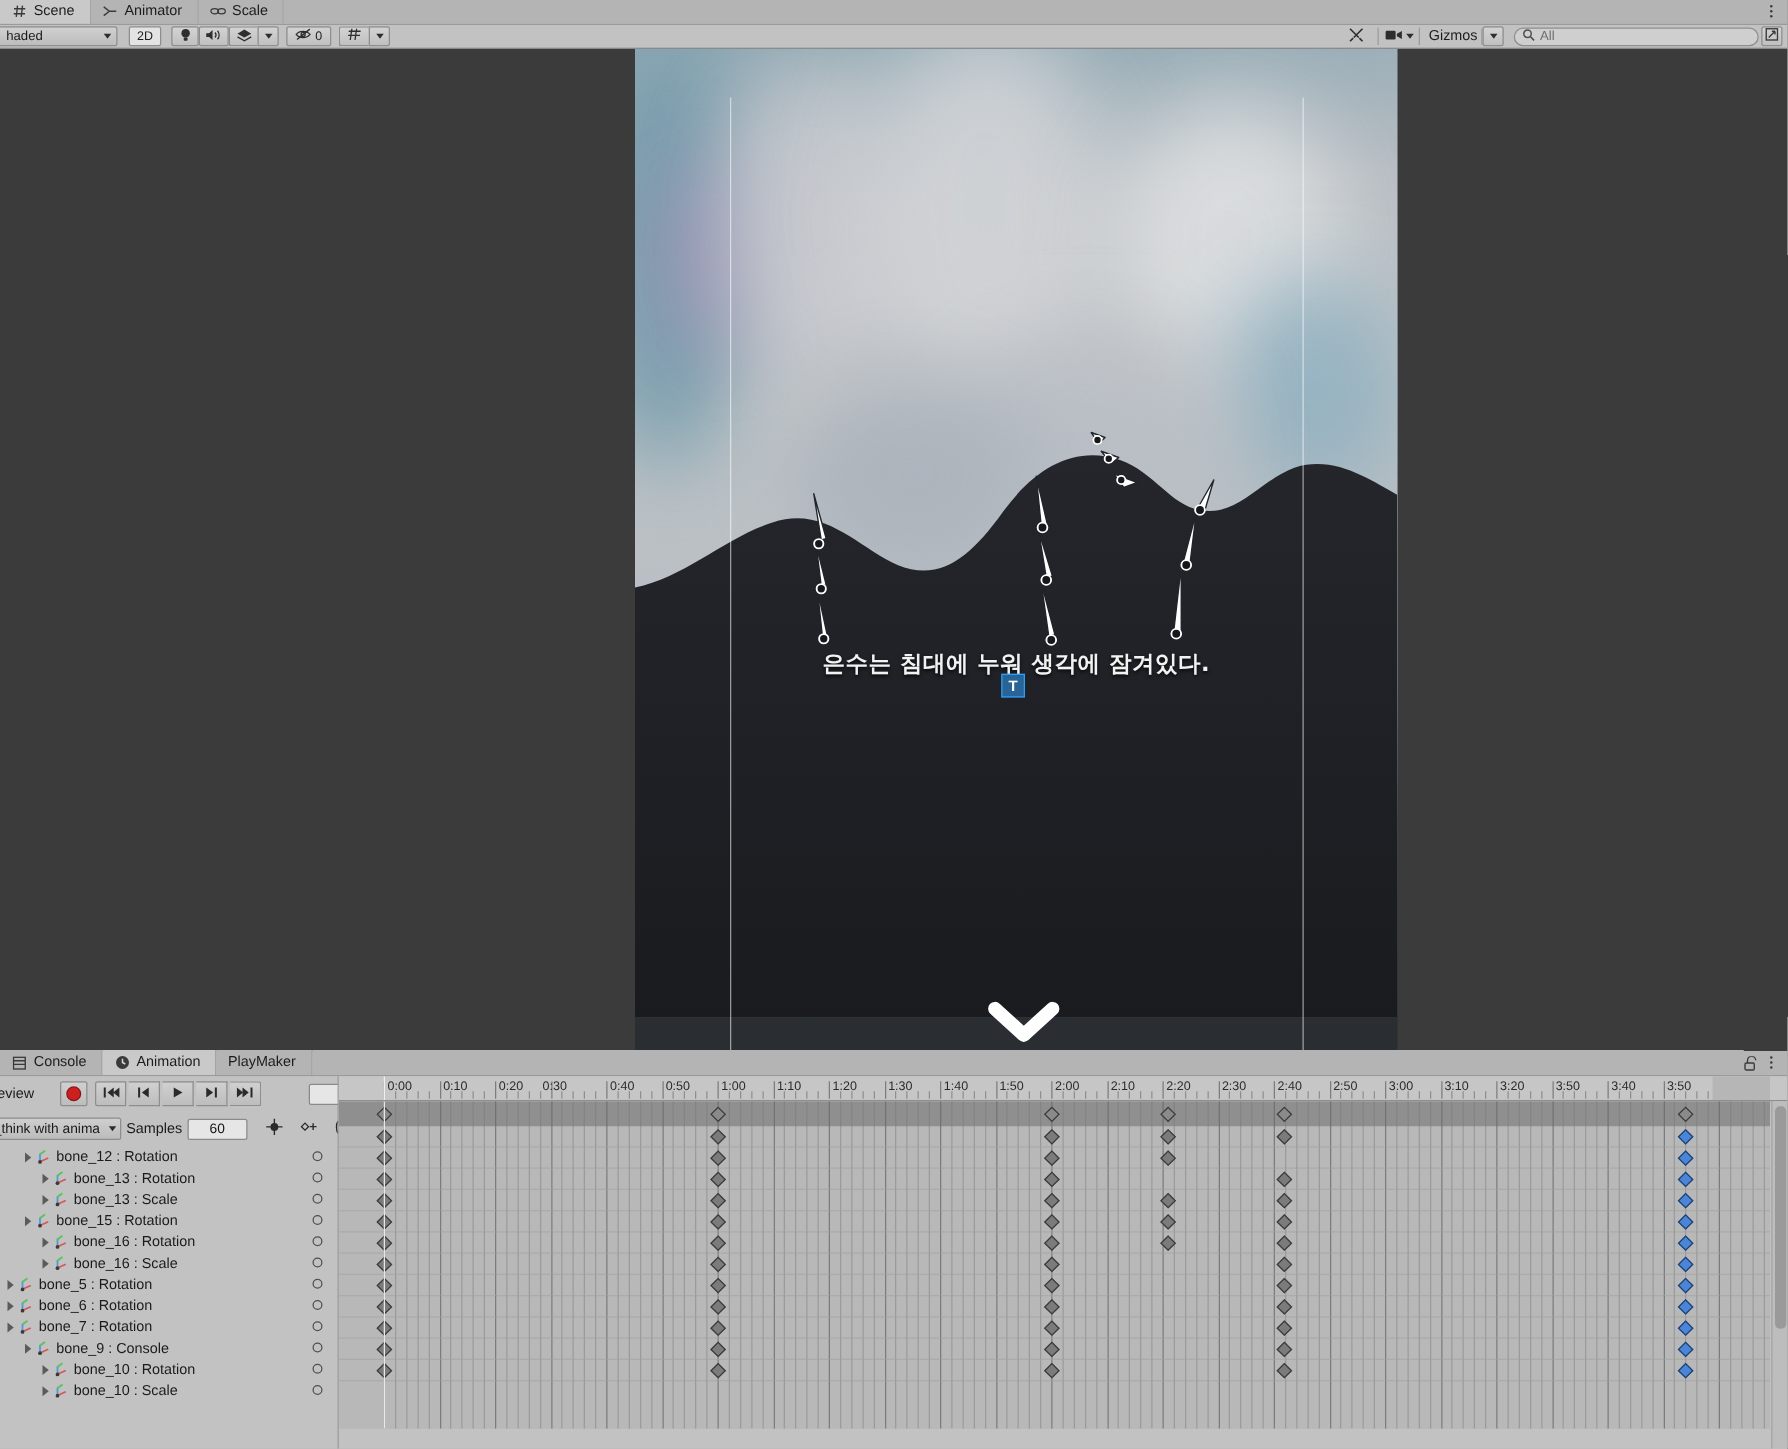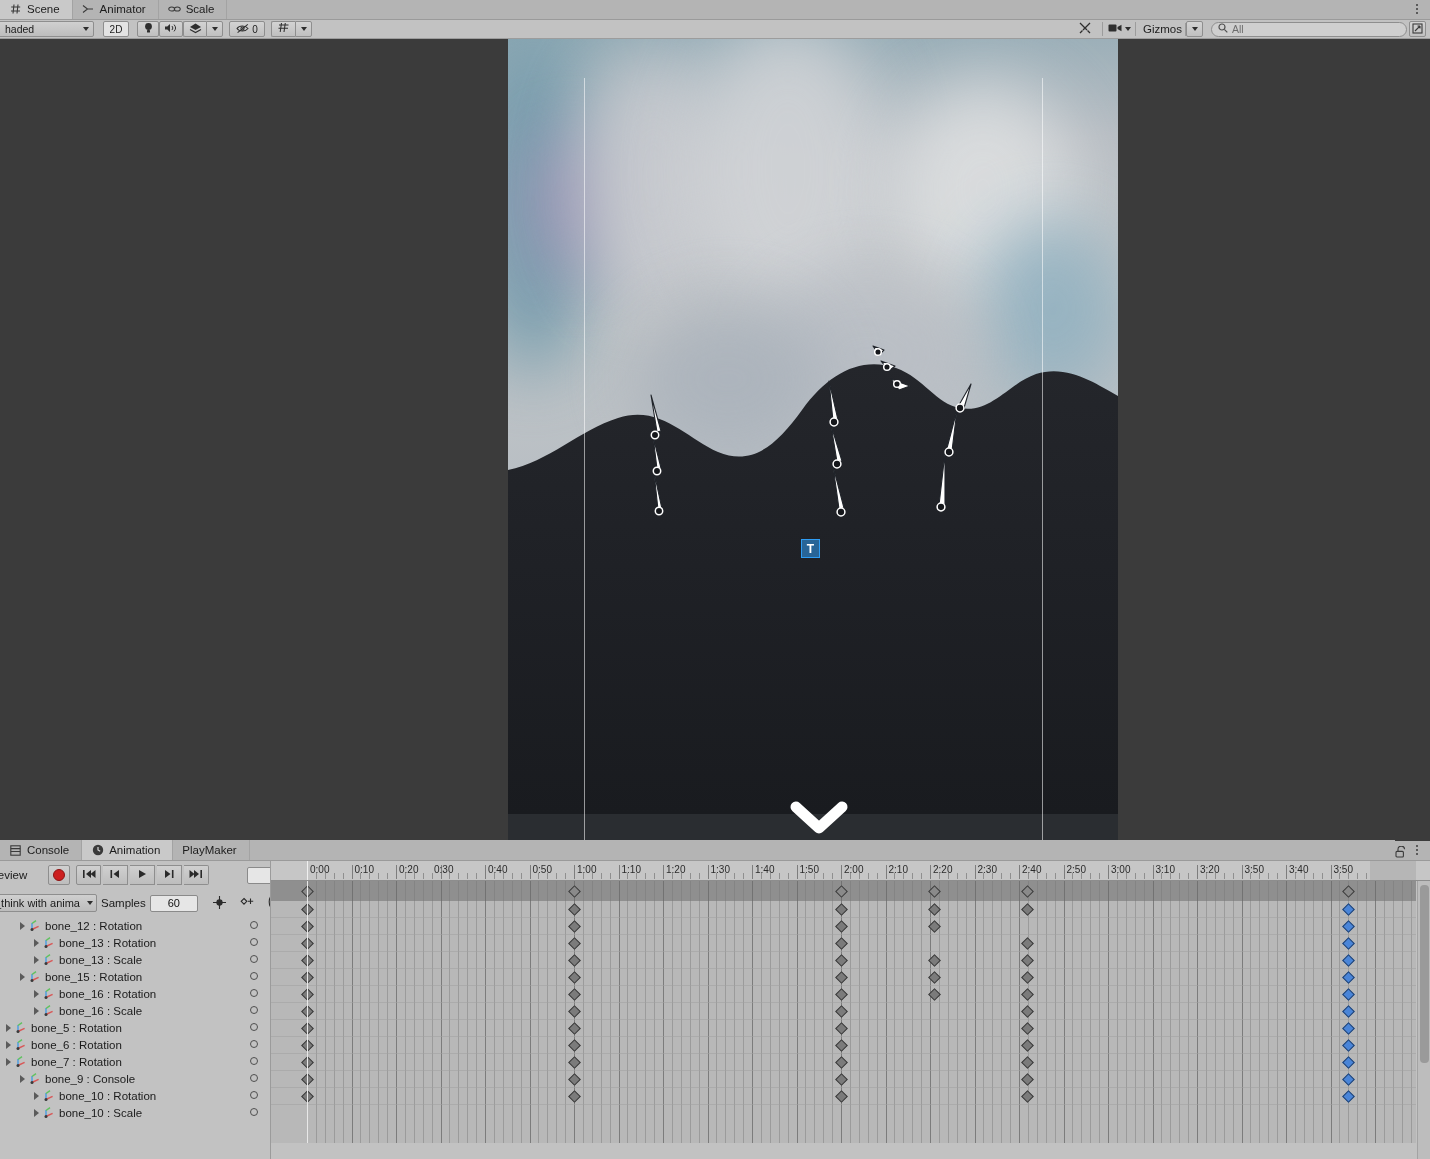--- a/index.html
+++ b/index.html
@@ -446,20 +446,21 @@
         <circle cx="960" cy="369" r="3.9"></circle>
         <circle cx="949" cy="413" r="3.9"></circle>
         <circle cx="941" cy="468" r="3.9"></circle>
         <circle cx="878" cy="313" r="3.3"></circle>
         <circle cx="887" cy="328" r="3.3"></circle>
         <circle cx="897" cy="345" r="3.3"></circle>
       </g>
     </svg>
 
     <div class="dialogue" style="top:466px;">
+      <div class="line2">은수는 침대에 누워 생각에 잠겨있다.</div>
     </div>
 
     <div class="textgizmo">
       <span>T</span>
     </div>
 
     <svg class="chevron-next" viewBox="0 0 62 40">
       <path d="M8 10 L31 31 L54 10" fill="none" stroke="#ffffff" stroke-width="11" stroke-linecap="round" stroke-linejoin="round"></path>
     </svg>
   </div>

